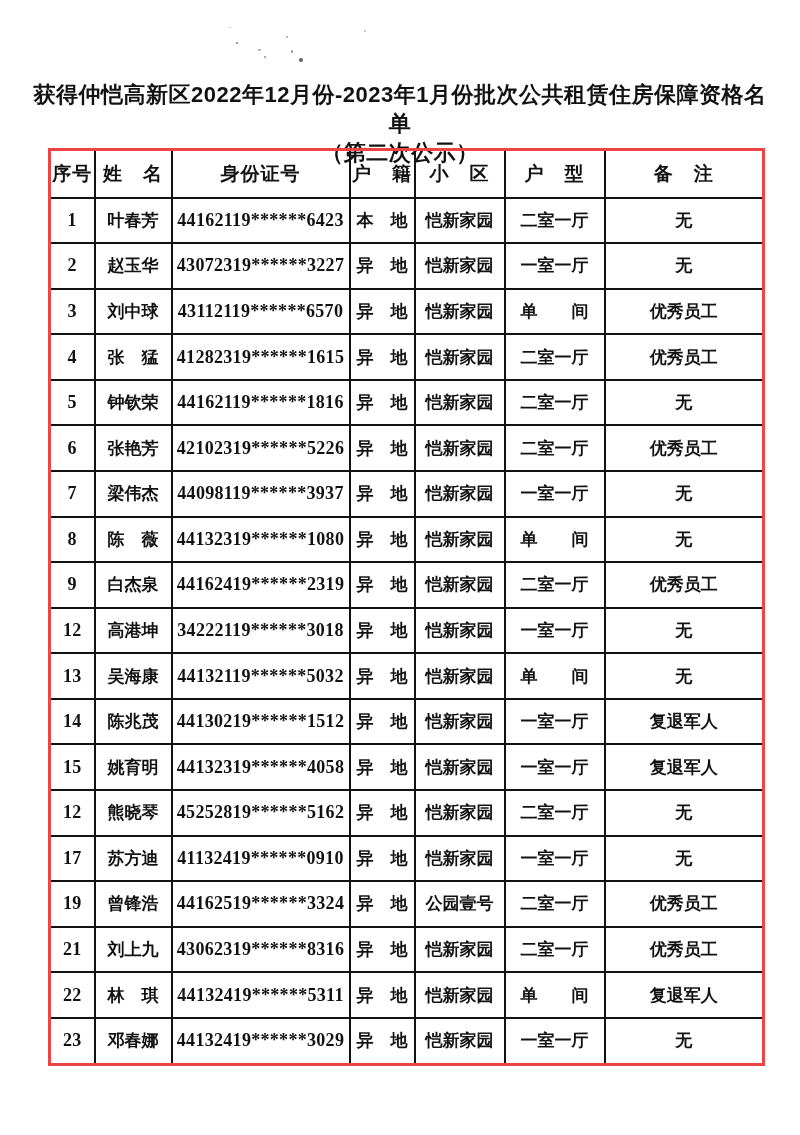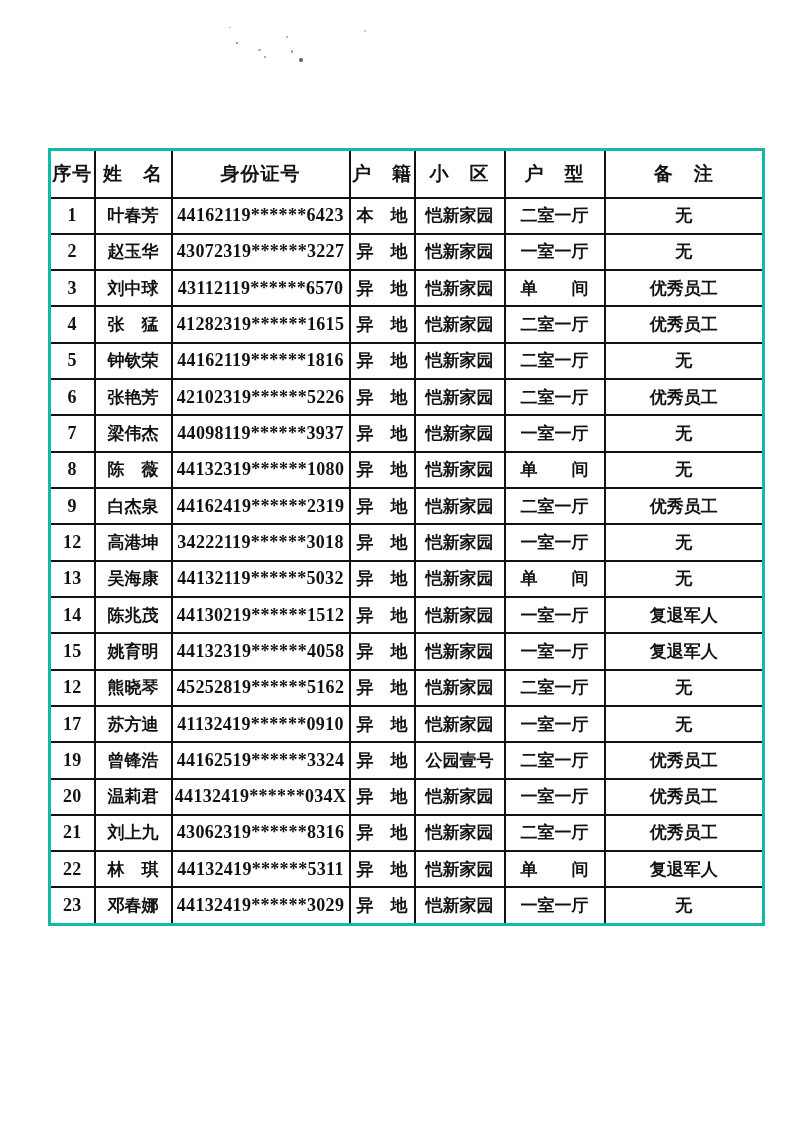--- a/index.html
+++ b/index.html
@@ -39,24 +39,24 @@
     font-size: 22px;
     letter-spacing: 0.5px;
   }
   .title-line2 { font-size: 22px; }
 
   table.roster {
     position: absolute;
     left: 48px;
     top: 148px;
     width: 714px;
-    height: 778px;
+    height: 918px;
     border-collapse: collapse;
     table-layout: fixed;
-    border: 3px solid #14b8a6;
+    border: 3px solid #ef4444;
   }
   .roster th, .roster td {
     border: 2px solid #121212;
     text-align: center;
     vertical-align: middle;
     padding: 0;
     overflow: hidden;
     white-space: nowrap;
   }
   .roster thead tr { height: 48px; }
@@ -82,20 +82,24 @@
 
   <span class="noise n1"></span>
   <span class="noise n2"></span>
   <span class="noise n3"></span>
   <span class="noise n4"></span>
   <span class="noise n5"></span>
   <span class="noise n6"></span>
   <span class="noise n7"></span>
   <span class="noise n8"></span>
 
+  <div class="title-block">
+    <div>获得仲恺高新区2022年12月份-2023年1月份批次公共租赁住房保障资格名单</div>
+    <div class="title-line2">（第二次公示）</div>
+  </div>
 
   <table class="roster">
     <colgroup>
       <col style="width:45px">
       <col style="width:77px">
       <col style="width:178px">
       <col style="width:65px">
       <col style="width:90px">
       <col style="width:100px">
       <col style="width:159px">
@@ -250,29 +254,20 @@
         <tr>
       <td class="c-no">19</td>
       <td class="c-name">曾锋浩</td>
       <td class="c-id">44162519******3324</td>
       <td class="c-registration">异　地</td>
       <td class="c-community">公园壹号</td>
       <td class="c-unit">二室一厅</td>
       <td class="c-remark">优秀员工</td>
     </tr>
         <tr>
-      <td class="c-no">20</td>
-      <td class="c-name">温莉君</td>
-      <td class="c-id">44132419******034X</td>
-      <td class="c-registration">异　地</td>
-      <td class="c-community">恺新家园</td>
-      <td class="c-unit">一室一厅</td>
-      <td class="c-remark">优秀员工</td>
-    </tr>
-        <tr>
       <td class="c-no">21</td>
       <td class="c-name">刘上九</td>
       <td class="c-id">43062319******8316</td>
       <td class="c-registration">异　地</td>
       <td class="c-community">恺新家园</td>
       <td class="c-unit">二室一厅</td>
       <td class="c-remark">优秀员工</td>
     </tr>
         <tr>
       <td class="c-no">22</td>

